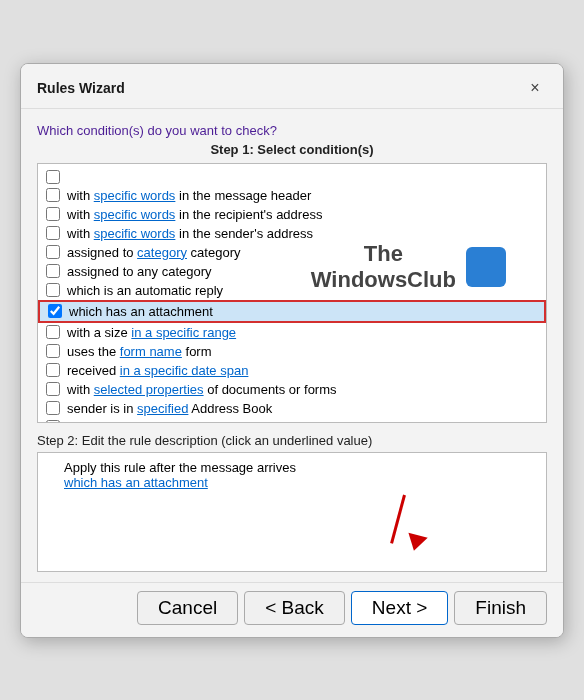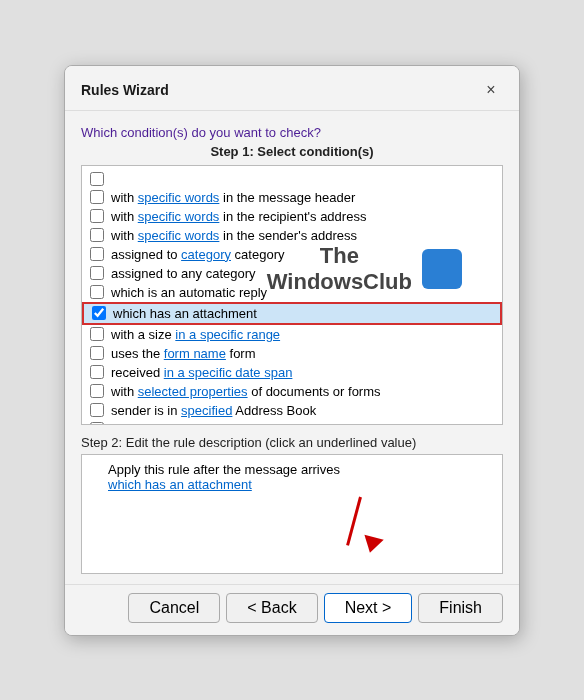--- a/index.html
+++ b/index.html
@@ -11,21 +11,21 @@
       min-height: 700px;
       width: 584px;
       font-family: 'Segoe UI', Arial, sans-serif;
       font-size: 13px;
       color: #000;
     }
     .dialog {
       background: #f3f3f3;
       border: 1px solid #aaa;
       border-radius: 8px;
-      width: 456px;
+      width: 544px;
       box-shadow: 2px 4px 18px rgba(0,0,0,0.25);
       overflow: hidden;
     }
     .title-bar {
       background: #f3f3f3;
       display: flex;
       align-items: center;
       justify-content: space-between;
       padding: 10px 14px 6px 16px;
       border-bottom: 1px solid #ddd;
@@ -165,21 +165,21 @@
       display: flex;
       justify-content: flex-end;
       align-items: center;
       padding: 8px 16px 12px 16px;
       gap: 6px;
       border-top: 1px solid #ddd;
       background: #f3f3f3;
     }
     .btn {
       padding: 5px 20px;
-      font-size: 16px;
+      font-size: 19px;
       border: 1px solid #aaa;
       border-radius: 4px;
       background: #f0f0f0;
       cursor: pointer;
       min-width: 70px;
     }
     .btn.primary {
       border: 1.5px solid #0066cc;
       background: #fff;
       color: #000;

